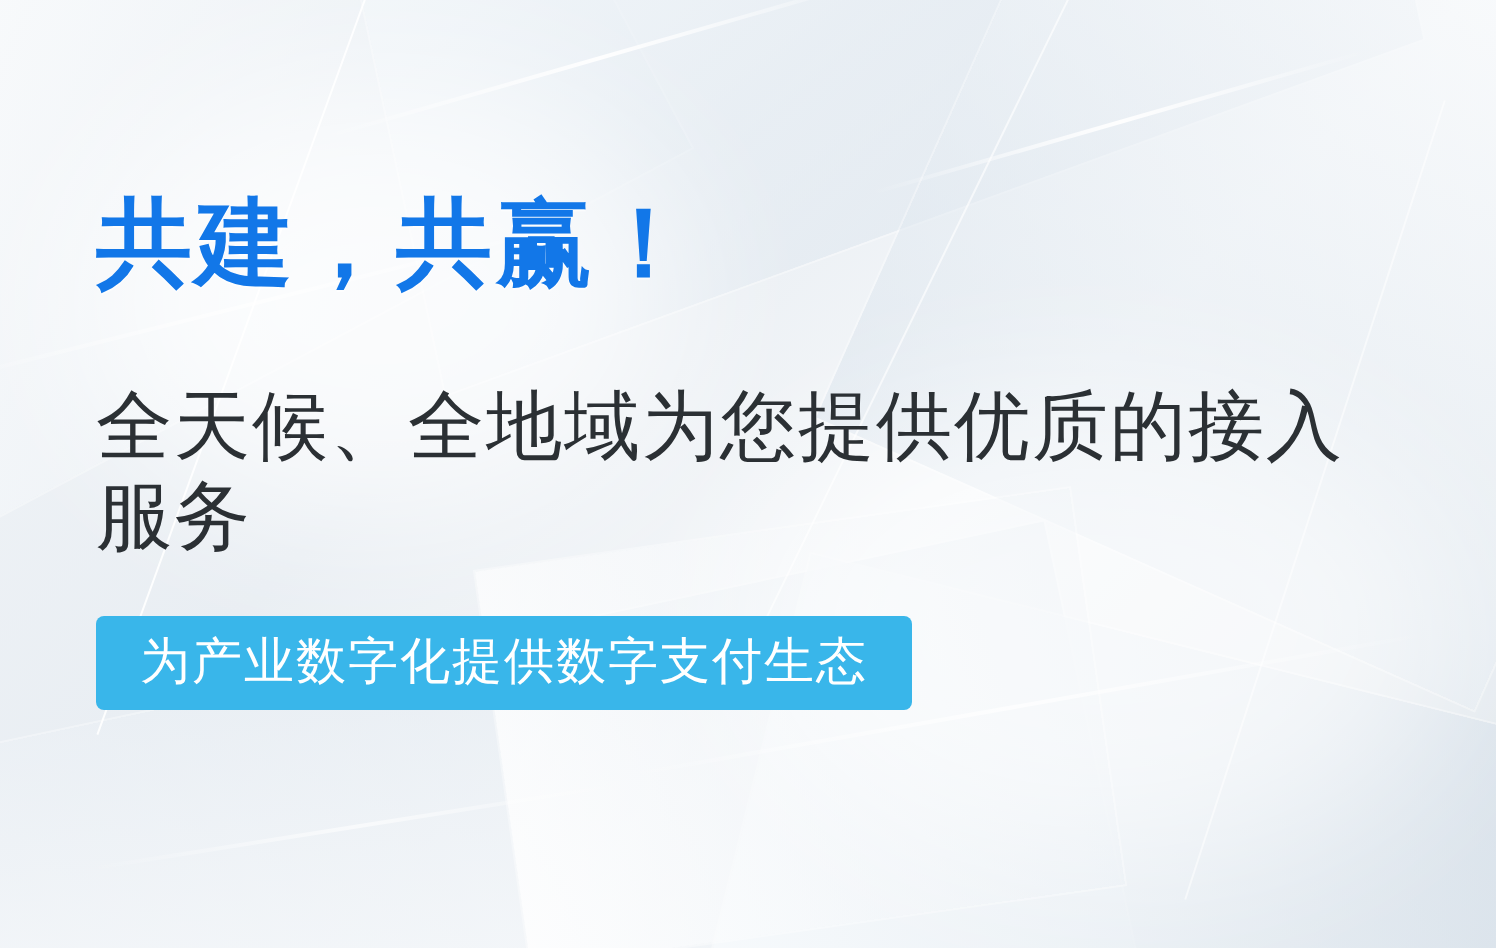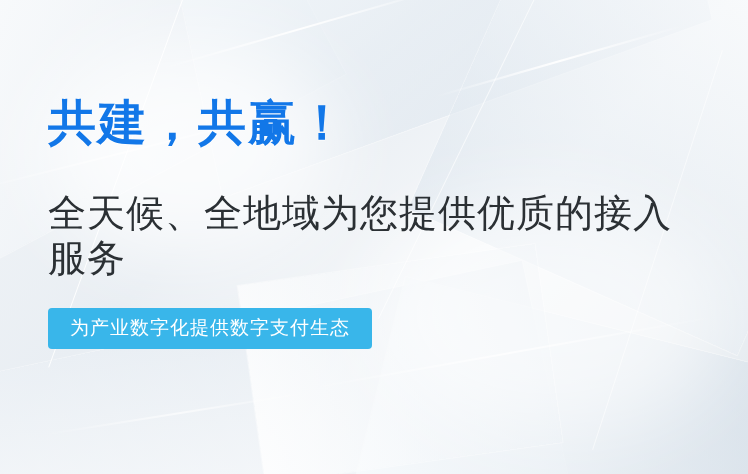--- a/index.html
+++ b/index.html
@@ -114,21 +114,21 @@
     letter-spacing: 1px;
     margin: 42px 0 0 0;
     line-height: 1.2;
   }
   .tagline-wrap {
     margin-top: 26px;
   }
   .tagline {
     display: inline-block;
     font-family: "DejaVu Sans", "Liberation Sans", sans-serif;
-    font-size: 19px;
+    font-size: 25px;
     letter-spacing: 1px;
     color: #ffffff;
     background: #39b6ea;
     padding: 9px 22px 11px 22px;
     border-radius: 4px;
     line-height: 1.1;
     white-space: nowrap;
   }
 </style>
 </head>

